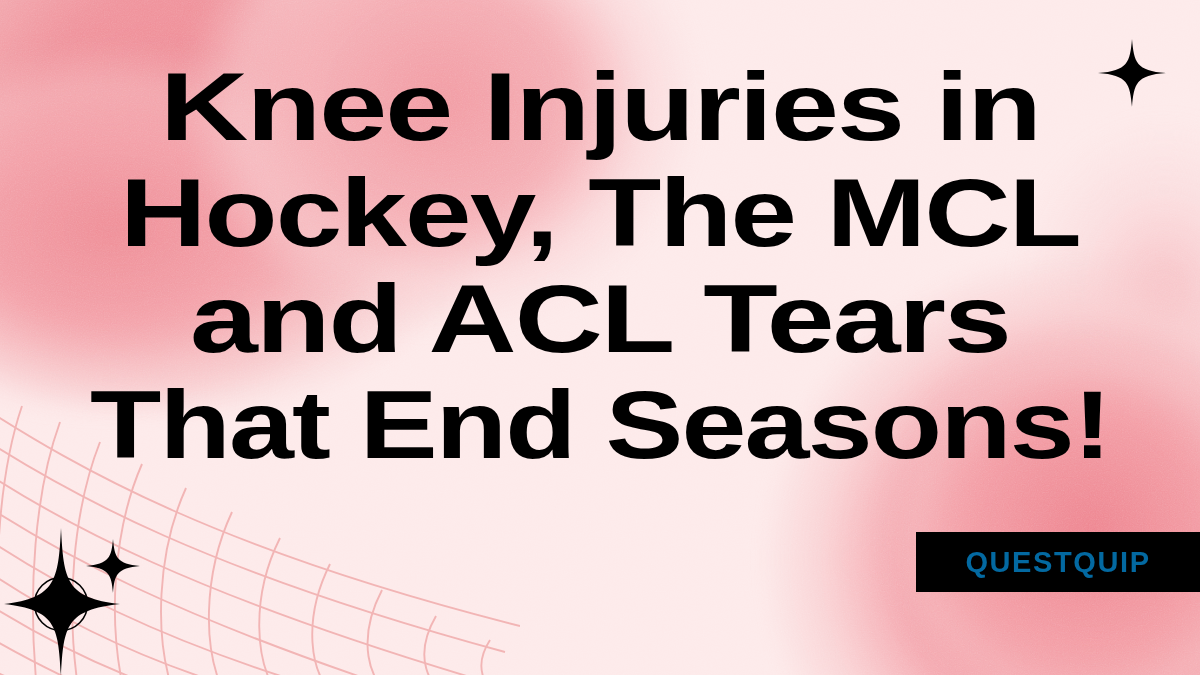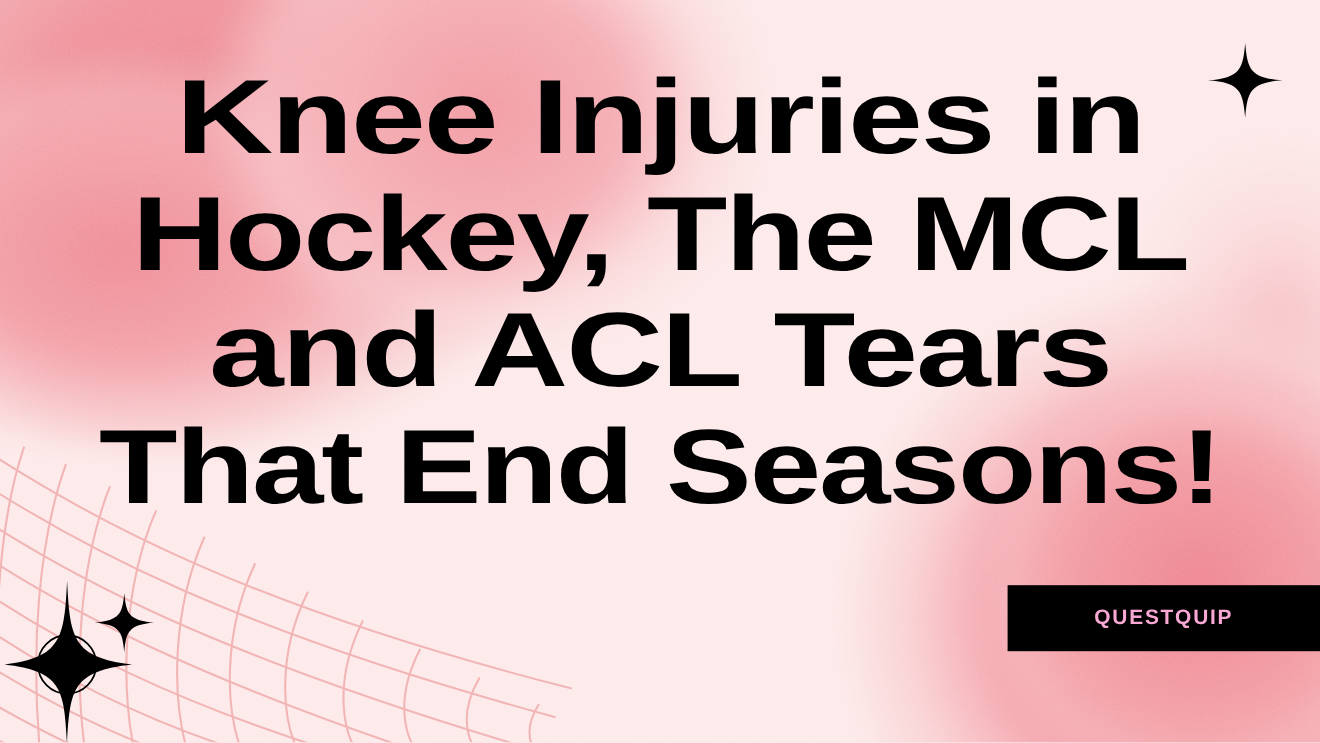--- a/index.html
+++ b/index.html
@@ -122,23 +122,23 @@
     left:916px; top:532px;
     width:300px; height:60px;
     background:#000000;
     display:flex;
     align-items:center;
     justify-content:center;
   }
   #brand-badge-label {
     font-family:"Liberation Sans", sans-serif;
     font-weight:700;
-    font-size:19px;
+    font-size:29px;
     letter-spacing:1.6px;
-    color:#f9a8d4;
+    color:#0369a1;
     padding-right:16px;
   }
 </style>
 </head>
 <body>
 
 <div id="canvas">
 
   <div class="blob" id="blob-topleft"></div>
   <div class="blob" id="blob-topleft-2"></div>

